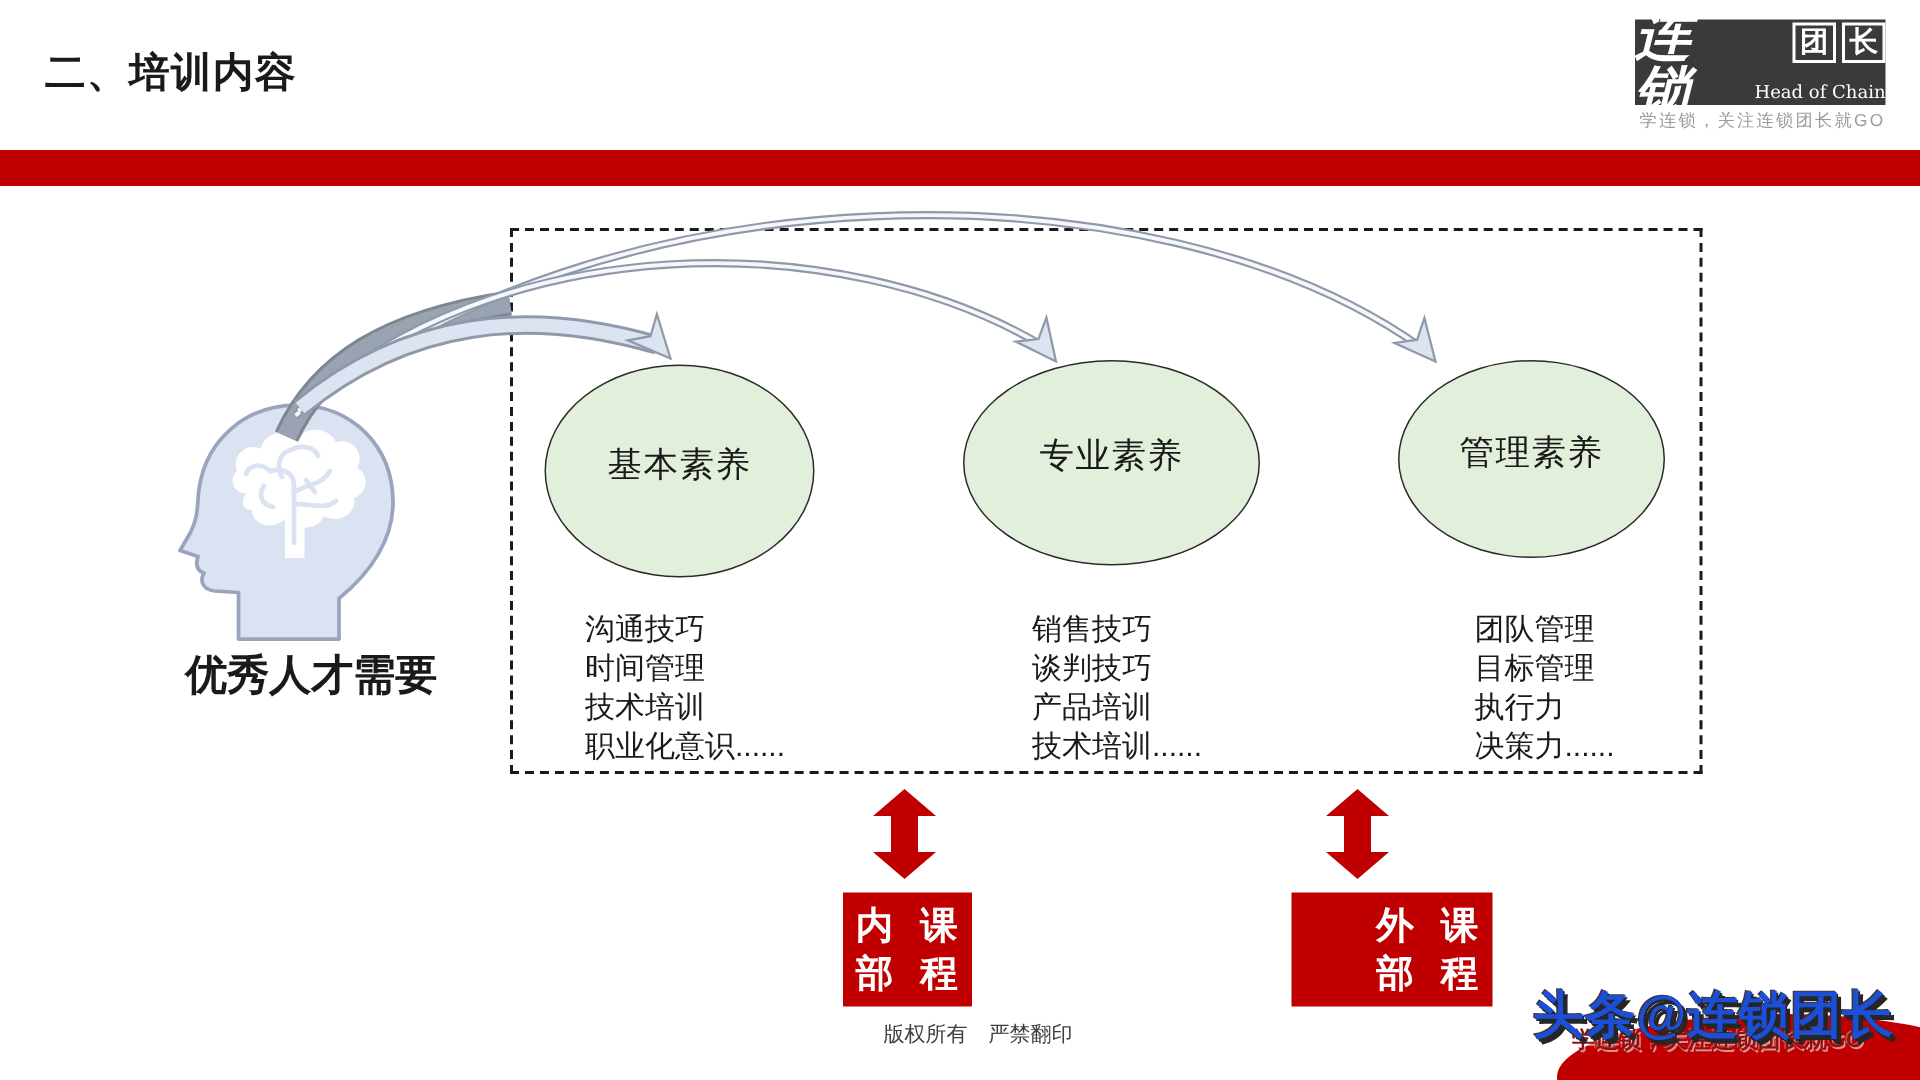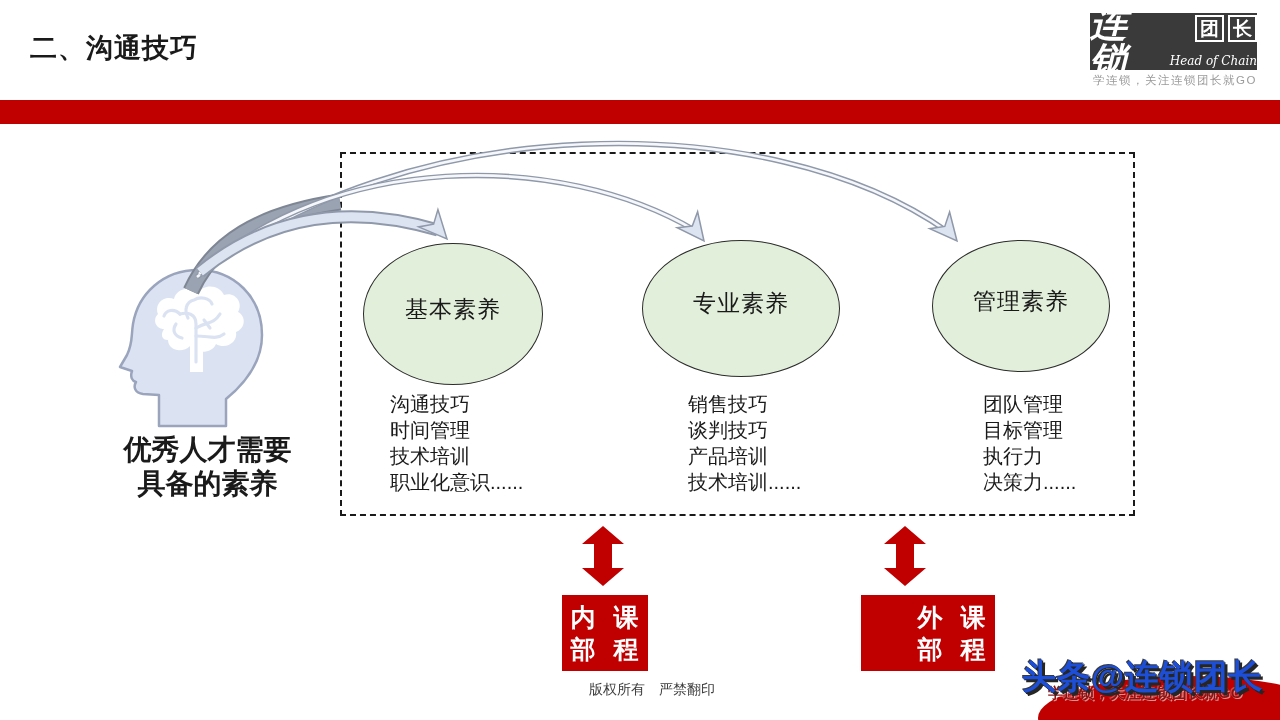--- a/index.html
+++ b/index.html
@@ -23,21 +23,21 @@
   }
   .logo-main { color:#fff; font-weight:700; font-size:37px; letter-spacing:2px; line-height:1;font-style:italic; }
   .logo-right { display:flex; flex-direction:column; align-items:flex-end; }
   .logo-boxed-row { display:flex; gap:4px; }
   .logo-boxed {
     color:#fff; font-weight:700; font-size:19px; line-height:1;
     border:2px solid #fff; padding:2px 3px;
   }
   .logo-script {
     color:#fff; font-family:"DejaVu Serif","Liberation Serif",serif;
-    font-style:italic; font-size:12px; margin-top:12px; white-space:nowrap;
+    font-size:12px; margin-top:12px; white-space:nowrap;
   }
   .logo-tagline {
     left:1086px; top:73px; width:178px; text-align:center;
     color:#9b9b9b; font-size:11.5px; letter-spacing:1.5px; white-space:nowrap;
   }
 
   
   .dashed-box { left:340px; top:152px; width:795px; height:364px; border:2px dashed #1a1a1a; box-sizing:border-box; }
 
   
@@ -47,21 +47,21 @@
   
   .q-ellipse {
     border-radius:50%;
     background:var(--ellipse-green,#e2efda);
     border:1.5px solid #2b2b2b; box-sizing:border-box;
     display:flex; align-items:center; justify-content:center;
   }
   .q-ellipse .q-label { font-size:23px; letter-spacing:1px; transform:translateY(-5px); }
 
   
-  .q-list { font-size:20px; line-height:26px; }
+  .q-list { font-size:20px; line-height:26px;margin-top:16px; }
 
   
   .course-tag {
     width:86px; height:76px; background:var(--accent-red,#c00000);
     color:#fff; font-size:25px; font-weight:700; line-height:1.28;
     display:flex; flex-direction:row; align-items:center; justify-content:center;
     text-align:center; letter-spacing:1px;
   }
 
   
@@ -81,21 +81,21 @@
     text-shadow:3px 3px 0 #262626, 1px 1px 0 #262626, -1px -1px 0 #3a3a3a;
   }
 
   .flow-svg { left:0; top:0; z-index:2; pointer-events:none; }
 </style>
 </head>
 <body>
 
 <div class="slide">
 
-  <div class="abs page-title">二、沟通技巧</div>
+  <div class="abs page-title">二、培训内容</div>
 
   <div class="abs logo-box">
     <span class="logo-main">连锁</span>
     <span class="logo-right">
       <span class="logo-boxed-row">
         <span class="logo-boxed">团</span>
         <span class="logo-boxed">长</span>
       </span>
       <span class="logo-script">Head of Chain</span>
     </span>
@@ -115,21 +115,20 @@
       <path d="M 80 66 C 90 60 98 62 104 52"></path>
       <path d="M 80 74 C 94 74 100 78 108 72"></path>
       <path d="M 64 52 C 58 46 50 48 48 54"></path>
       <path d="M 72 56 C 68 48 70 40 78 38 C 84 34 94 36 96 42"></path>
       <path d="M 88 58 L 94 66"></path>
       <path d="M 60 62 C 56 68 58 74 66 76"></path>
     </g>
   </svg>
   <div class="abs source-label">
     <div>优秀人才需要</div>
-    <div>具备的素养</div>
   </div>
 
   <div class="abs q-ellipse" style="left:363px; top:243px; width:180px; height:142px;">
     <span class="q-label">基本素养</span>
   </div>
   <div class="abs q-ellipse" style="left:642px; top:240px; width:198px; height:137px;">
     <span class="q-label">专业素养</span>
   </div>
   <div class="abs q-ellipse" style="left:932px; top:240px; width:178px; height:132px;">
     <span class="q-label">管理素养</span>

